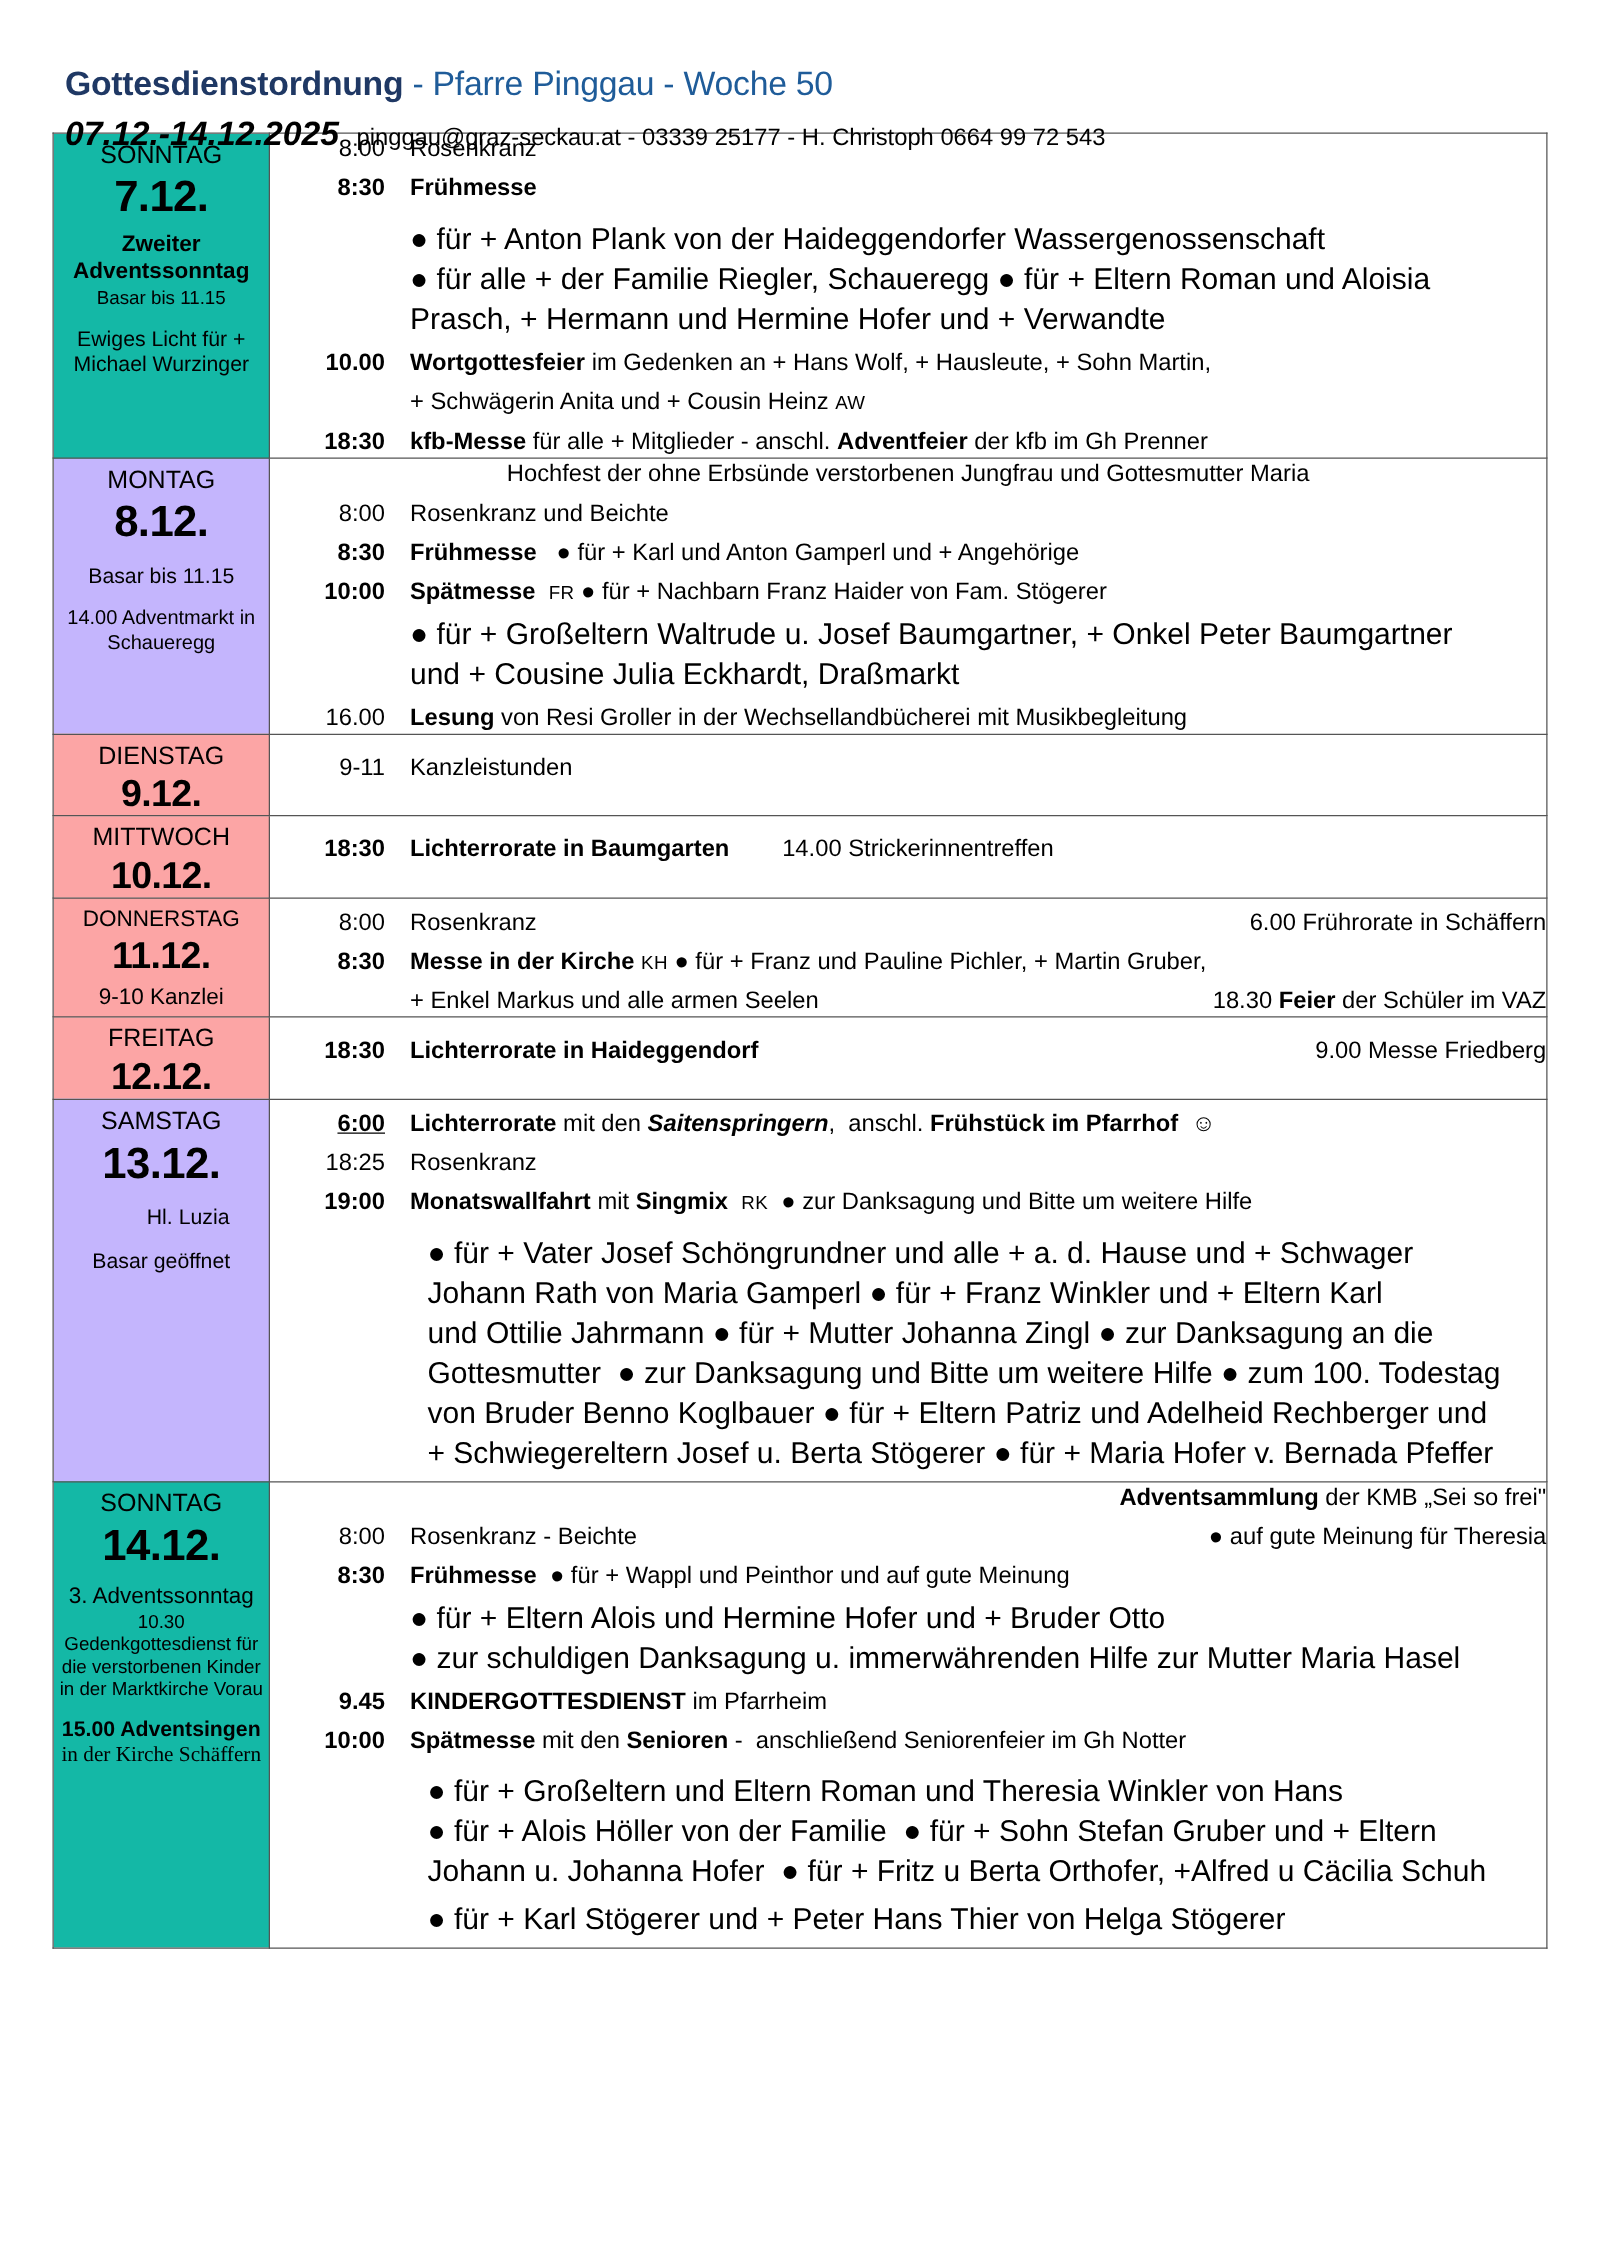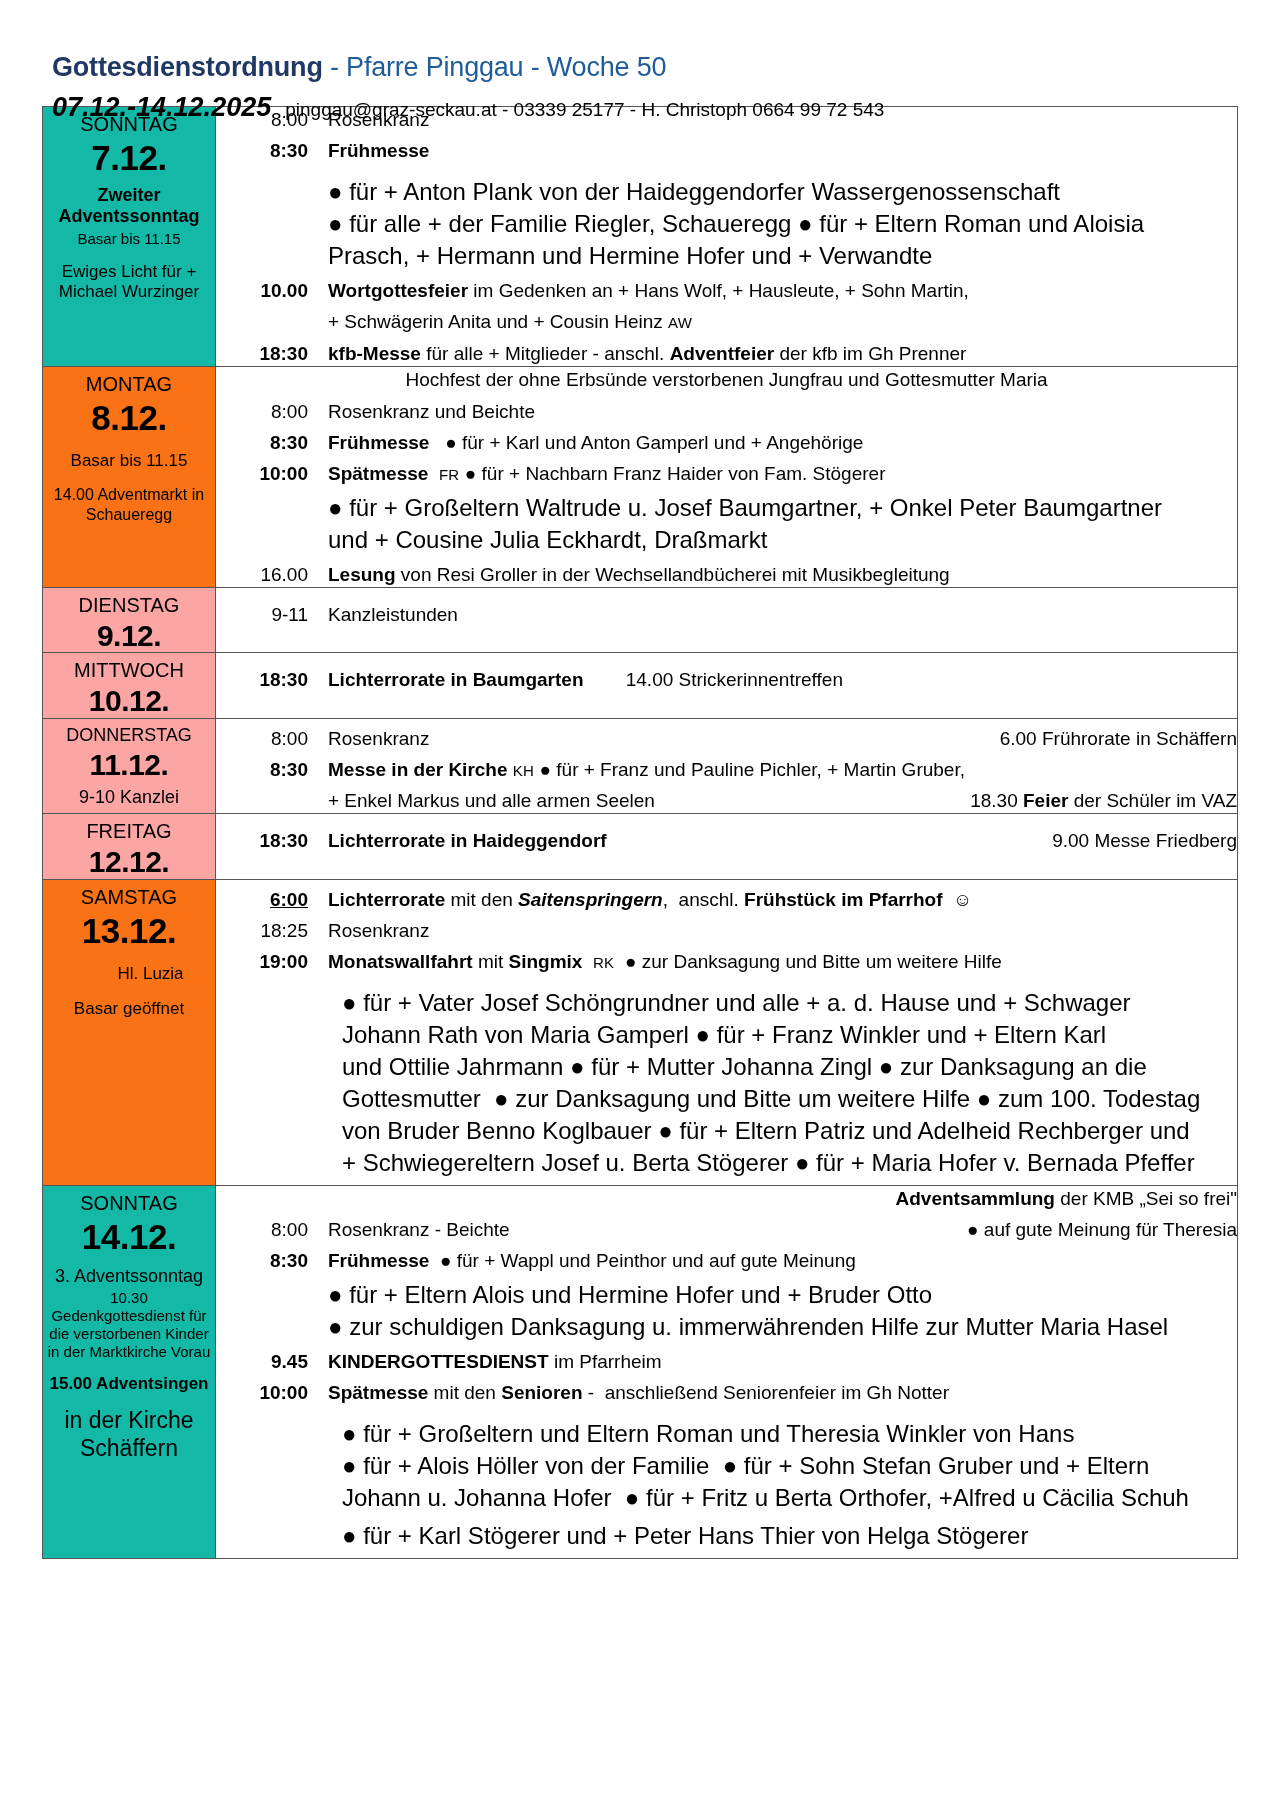--- a/index.html
+++ b/index.html
@@ -83,21 +83,21 @@
     vertical-align: top;
     padding: 0;
   }
   .daycell {
     width: 172px;
     text-align: center;
     padding: 8px 4px 8px 4px;
     vertical-align: top;
   }
   .daycell.blue { background: #14b8a6; }
-  .daycell.yellow { background: #f97316; }
+  .daycell.yellow { background: #c4b5fd; }
   .daycell.white { background: #fca5a5; }
   .dayname {
     font-size: 20px;
     line-height: 1.15;
     margin-top: 6px;
   }
   .dayname.small { font-size: 18px; }
   .daynum {
     font-size: 35px;
     font-weight: bold;
@@ -359,21 +359,21 @@
         </td>
       </tr>
 
       <tr>
         <td class="daycell blue">
           <div class="dayname">SONNTAG</div>
           <div class="daynum">14.12.</div>
           <div class="daysub2" style="font-size:18px;margin-top:10px;">3. Adventssonntag</div>
           <div class="daysub" style="font-size:15px;margin-top:1px;">10.30 Gedenkgottesdienst für die verstorbenen Kinder in der Marktkirche Vorau</div>
           <div class="daysub2 daysub-b" style="font-size:17px;margin-top:13px;">15.00 Adventsingen</div>
-          <div class="daysub" style="font-size:23px;margin-top:13px;">in der Kirche Schäffern</div>
+          <div class="daysub" style="font-size:17px;margin-top:0;font-family:Liberation Serif, serif;">in der Kirche Schäffern</div>
         </td>
         <td class="eventcell">
           <div class="fullline right-text"><b>Adventsammlung</b> der KMB „Sei so frei"</div>
           <div class="ev">
             <div class="ev-time">8:00</div>
             <div class="ev-text rowflex">
               <span>Rosenkranz - Beichte</span>
               <span>● auf gute Meinung für Theresia</span>
             </div>
           </div>

